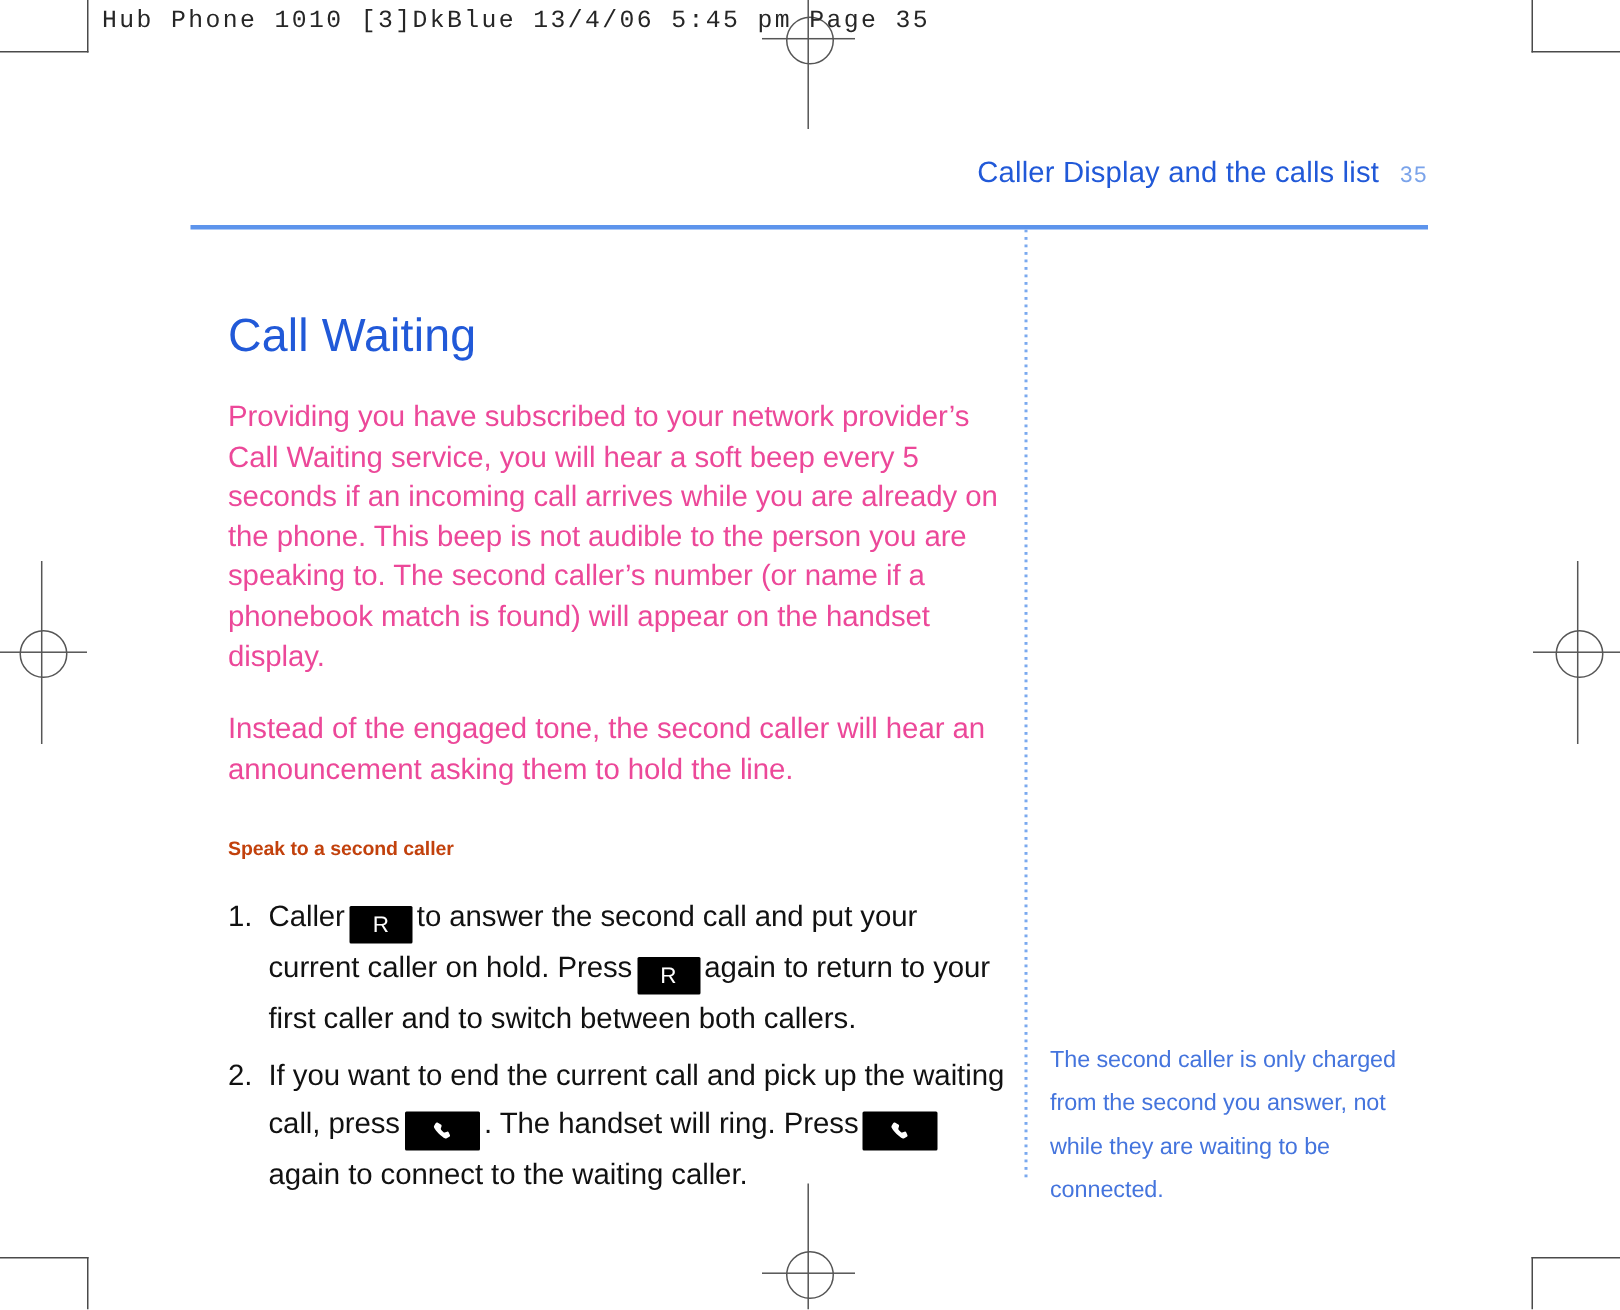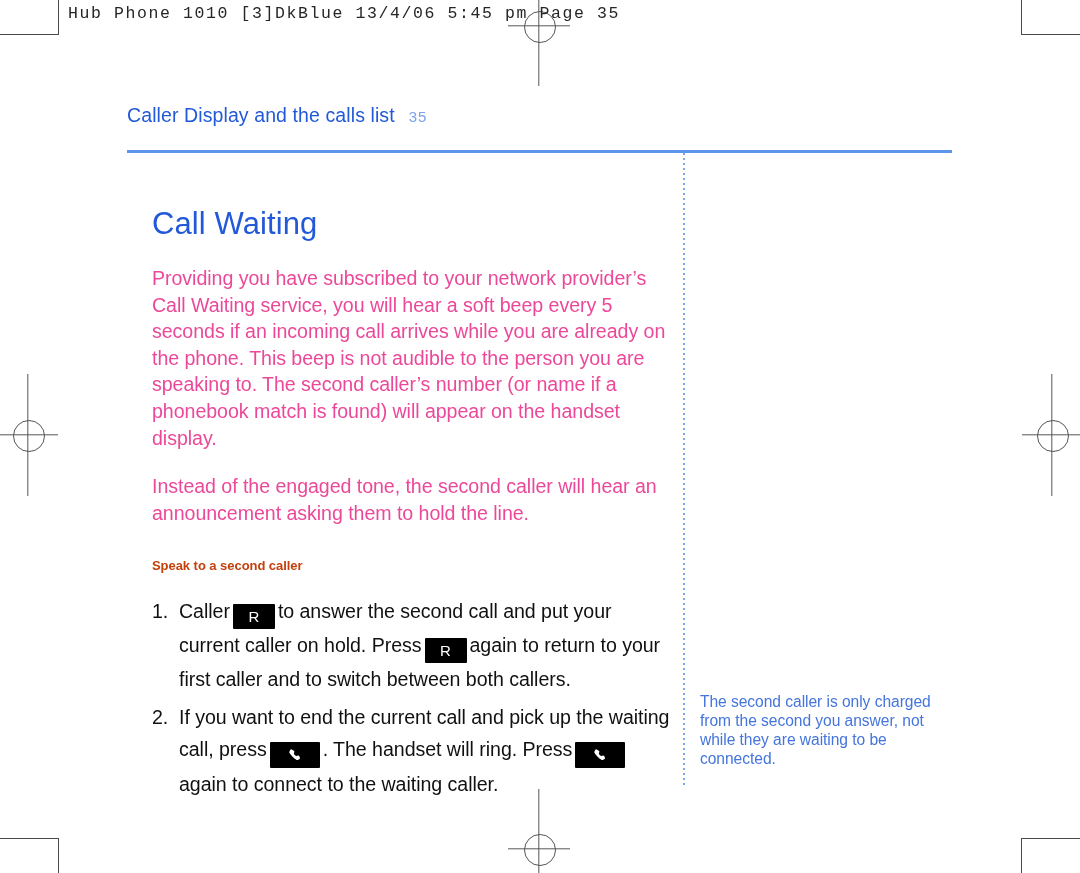--- a/index.html
+++ b/index.html
@@ -79,21 +79,21 @@
     white-space: nowrap;
   }
   .slug-imprint span { display: block; margin-top: -7px; }
 
   
   .running-head {
     position: absolute;
     left: 127px;
     top: 104px;
     width: 825px;
-    text-align: left;
+    text-align: right;
     white-space: nowrap;
   }
   .running-head .rh-title {
     font-size: 19.5px;
     color: #2159d8;
     letter-spacing: 0.1px;
   }
   .running-head .rh-page {
     font-size: 15px;
     color: #7aa3ea;
@@ -205,21 +205,21 @@
   }
   .key-phone svg { vertical-align: -3px; }
 
   
   .side-note {
     position: absolute;
     left: 700px;
     top: 692px;
     width: 238px;
     font-size: 15.6px;
-    line-height: 19px;
+    line-height: 29px;
     color: #4474dd;
     letter-spacing: -0.05px;
   }
 </style>
 </head>
 <body>
 
 <div id="page">
 
   <div class="crop-corner crop-tl"></div>

